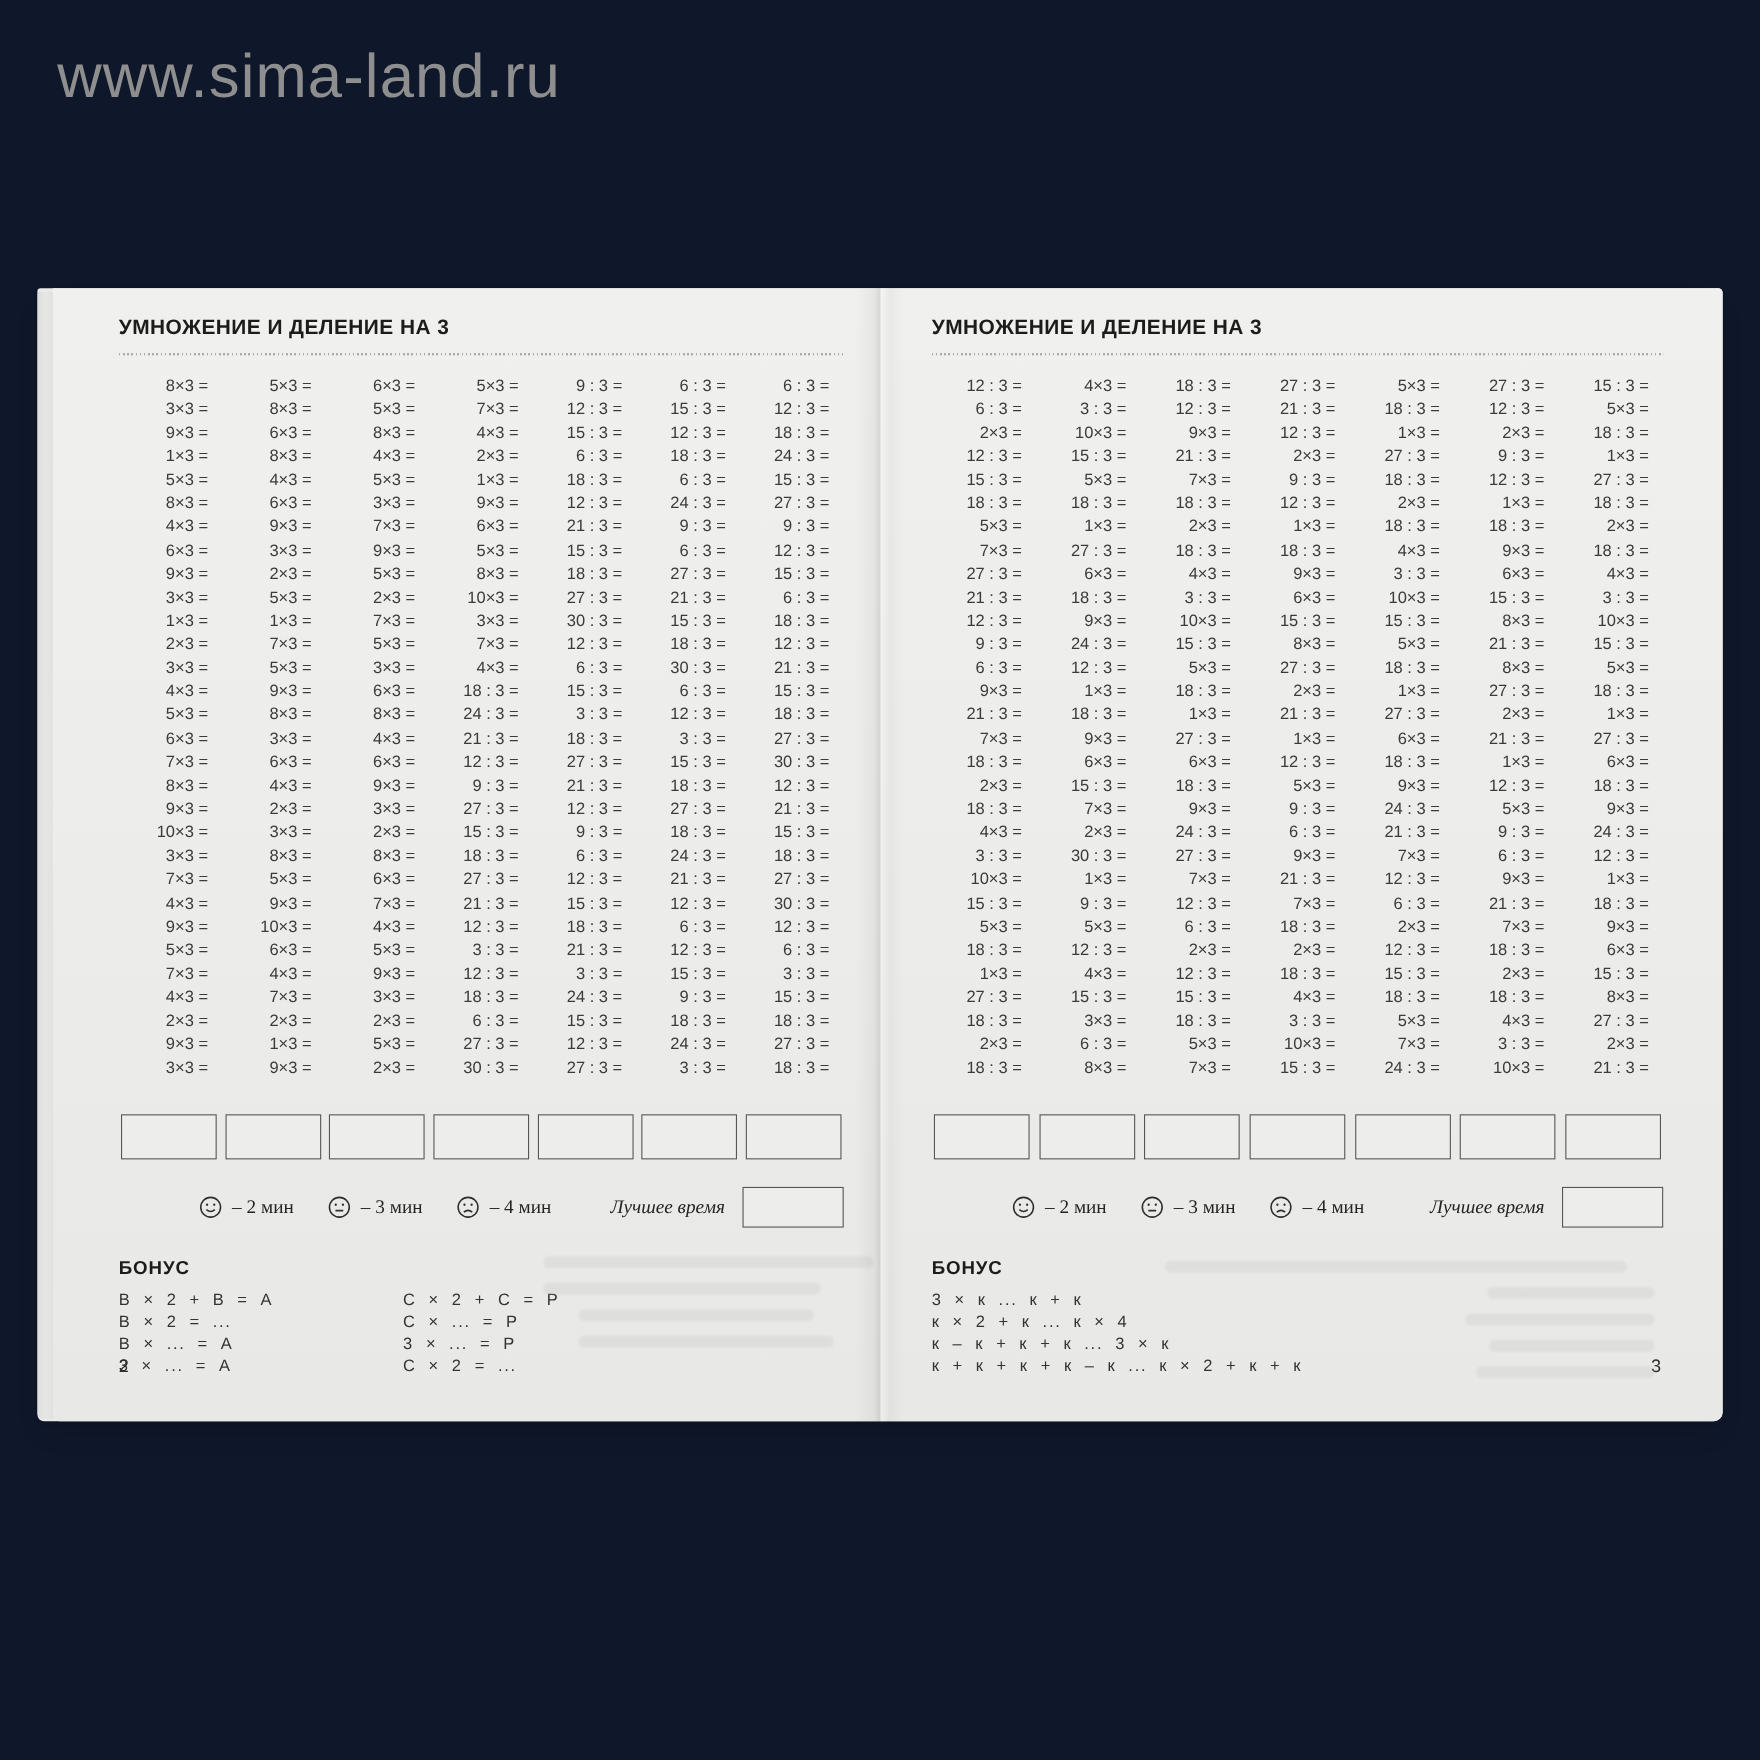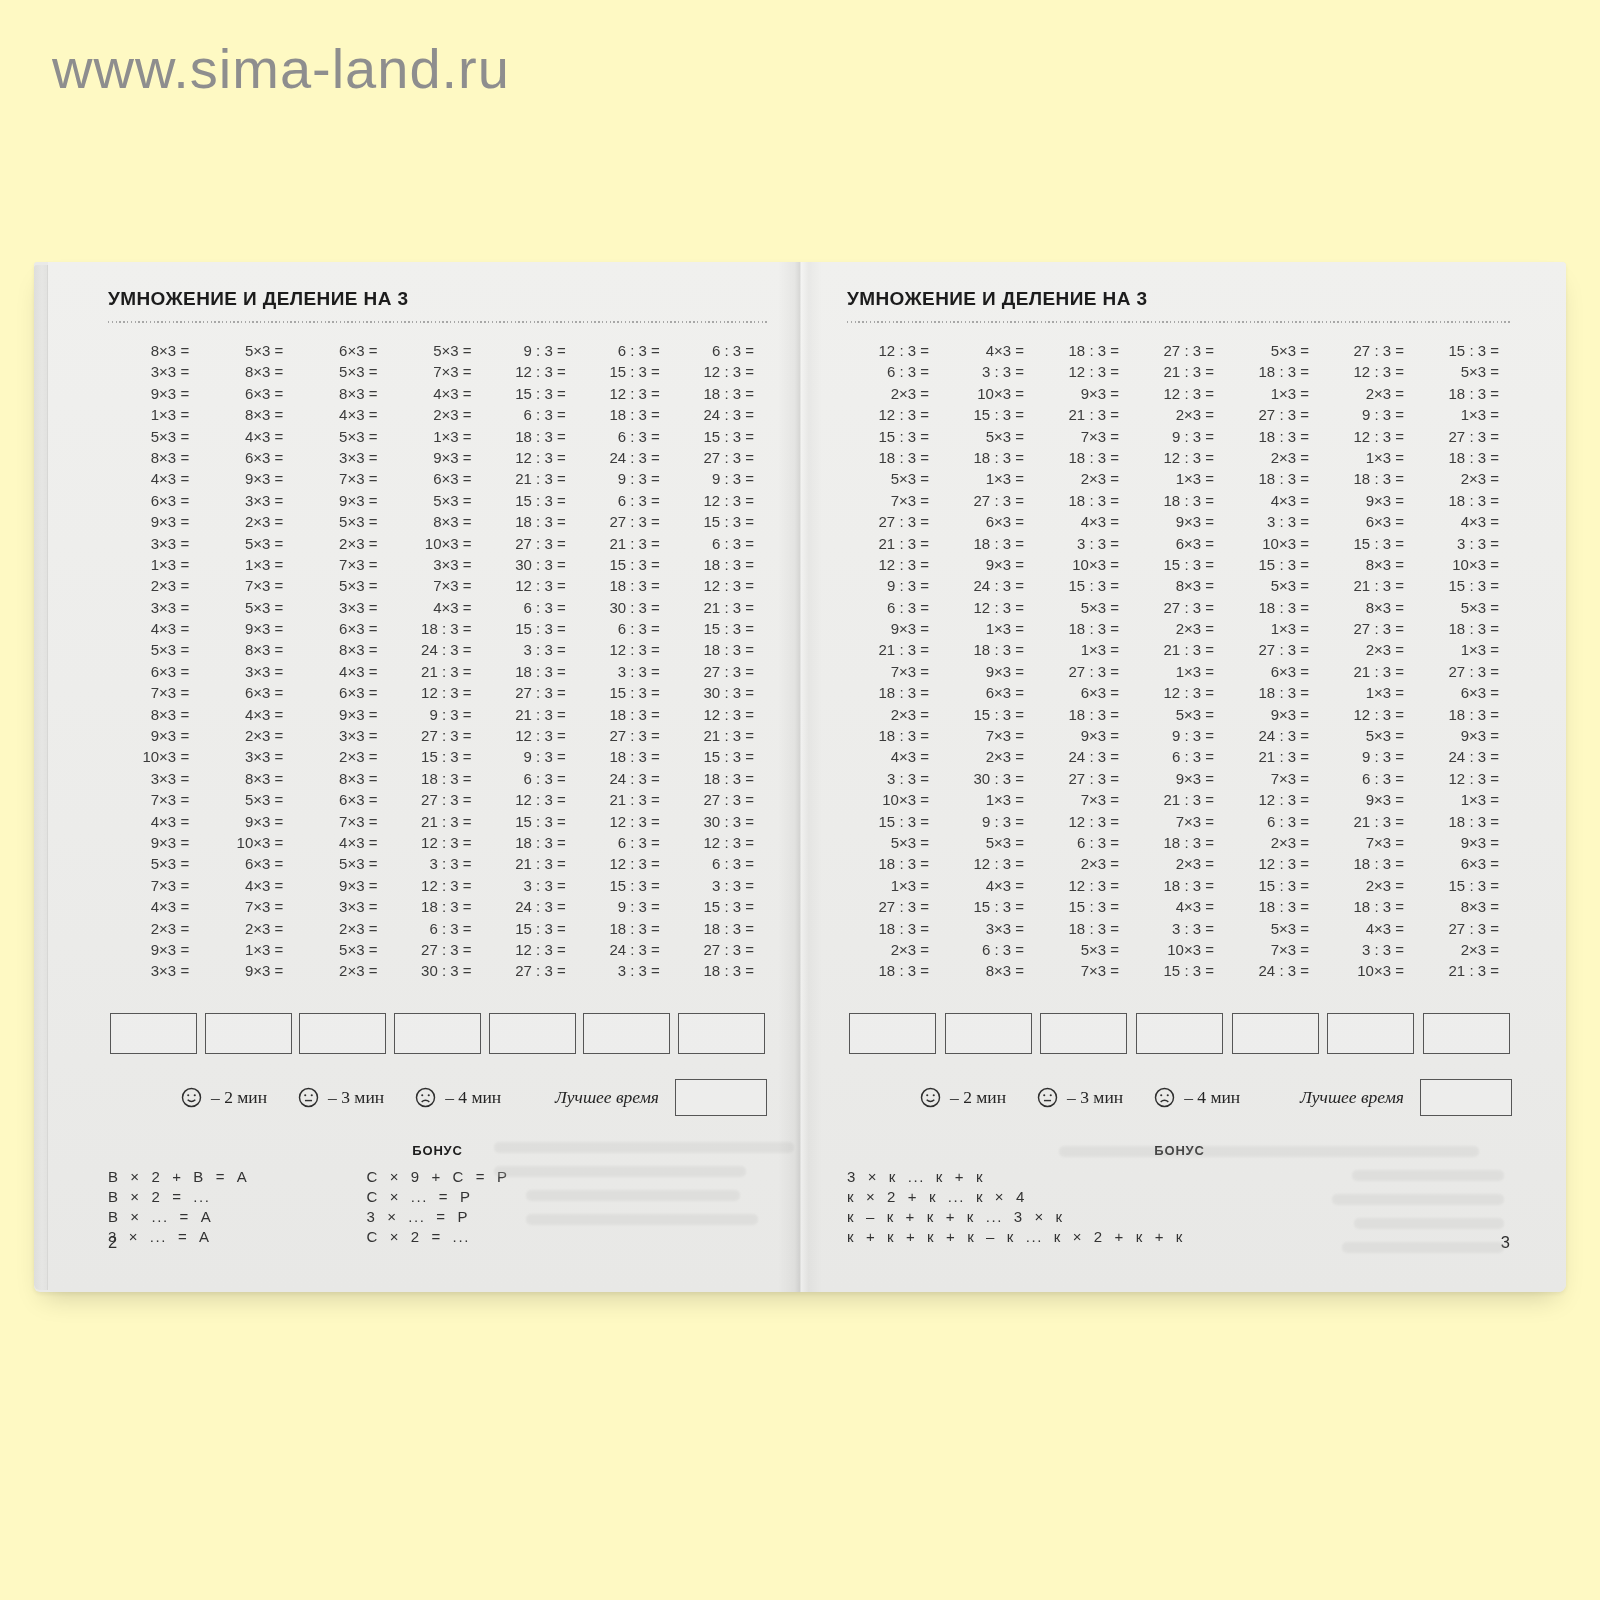--- a/index.html
+++ b/index.html
@@ -1,18 +1,18 @@
 <!DOCTYPE html>
 <html><head>
 <meta charset="utf-8">
 <style>
   * { margin:0; padding:0; box-sizing:border-box; }
   html,body { width:1600px; height:1600px; }
   body { background:#ffffff; font-family:"Liberation Sans", sans-serif; }
-  .stage { position:relative; width:1600px; height:1600px; background:#fef9c3; overflow:hidden; }
+  .stage { position:relative; width:1600px; height:1600px; background:#0f172a; overflow:hidden; }
 
   .watermark {
     position:absolute; left:52px; top:36px;
     font-size:56px; font-weight:400; color:#8e8e8e; letter-spacing:1px;
   }
 
   .book {
     position:absolute; left:34px; top:262px; width:1532px; height:1030px;
     background:#eaeae8;
     border-radius:3px 4px 8px 6px;
@@ -63,21 +63,21 @@
   .time-row {
     display:flex; align-items:center; margin-top:25px; padding-left:72px;
     font-family:"Liberation Serif", serif; font-size:17.5px; color:#242424;
   }
   .legend-item { display:flex; align-items:center; gap:8px; margin-right:30px; }
   .legend-item svg { display:block; }
   .best-time { margin-left:auto; display:flex; align-items:center; gap:16px; }
   .best-label { font-style:italic; }
   .best-box { width:92px; height:37px; border:1.5px solid #565656; background:rgba(255,255,255,0.18); }
 
-  .bonus-heading { margin-top:27px; text-align:center; font-size:13px; font-weight:bold; color:#1c1c1c; letter-spacing:0.8px; }
+  .bonus-heading { margin-top:27px; text-align:left; font-size:17px; font-weight:bold; color:#1c1c1c; letter-spacing:0.8px; }
   .bonus-instruction { margin-top:13px; font-size:15.5px; color:#333; }
   .bonus-cols { display:flex; gap:118px; margin-top:9px; }
   .bonus-line {
     font-size:15px; line-height:20px; color:#333;
     letter-spacing:1.6px; word-spacing:5px; white-space:pre;
   }
 
   .page-number { position:absolute; bottom:40px; font-size:16.5px; color:#2e2e2e; }
   .page.left  .page-number { left:60px; }
   .page.right .page-number { right:56px; }
@@ -368,21 +368,21 @@
 
         <div class="bonus-heading">БОНУС</div>
         <div class="bonus-cols">
           <div class="bonus-col">
               <div class="bonus-line">В × 2 + В = А</div>
               <div class="bonus-line">В × 2 = ...</div>
               <div class="bonus-line">В × ... = А</div>
               <div class="bonus-line">3 × ... = А</div>
             </div>
           <div class="bonus-col">
-              <div class="bonus-line">С × 9 + С = Р</div>
+              <div class="bonus-line">С × 2 + С = Р</div>
               <div class="bonus-line">С × ... = Р</div>
               <div class="bonus-line">3 × ... = Р</div>
               <div class="bonus-line">С × 2 = ...</div>
             </div>
         </div>
 
         <div class="page-number">2</div>
 
         <div class="ghost-bar" style="left:446px; top:880px; width:300px;"></div>
         <div class="ghost-bar" style="left:446px; top:904px; width:252px;"></div>

